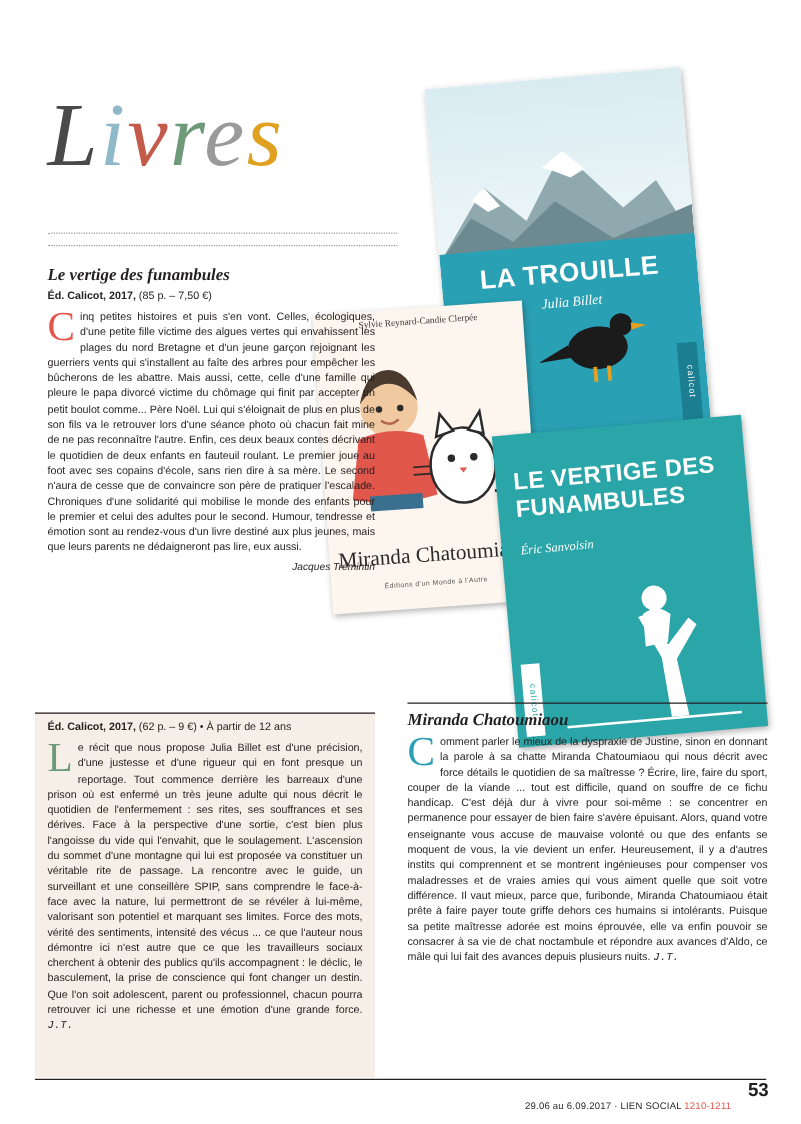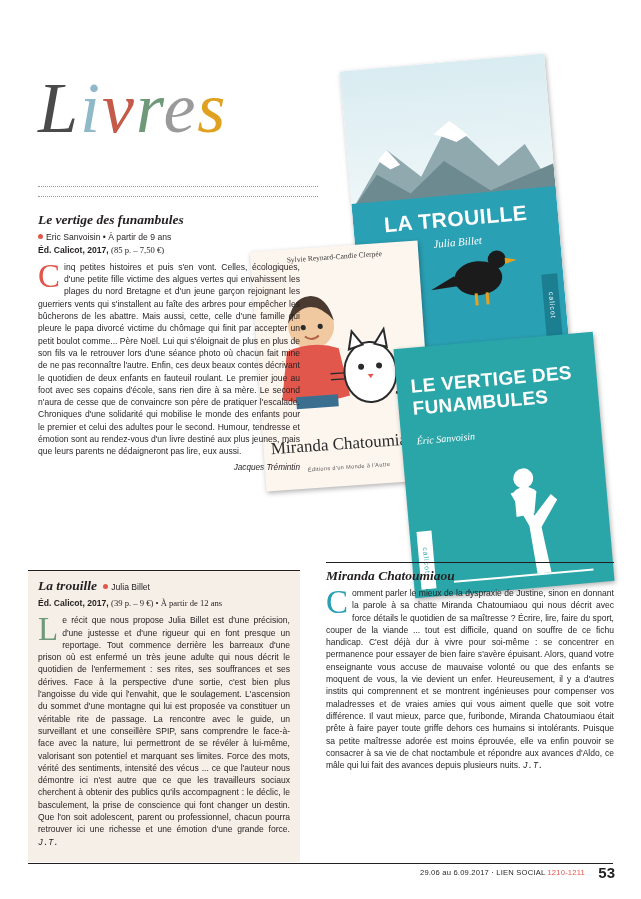--- a/index.html
+++ b/index.html
@@ -205,21 +205,21 @@
     border-radius: 50%;
     background: #e2574c;
     margin-right: 3px;
     vertical-align: 1px;
   }
   .pubinfo {
     font-size: 8.6px;
     font-weight: bold;
     margin: 0 0 6px 0;
   }
-  .pubinfo .light { font-weight: normal; font-family: Liberation Serif, serif; }
+  .pubinfo .light { font-weight: normal; }
 
   .body-text {
     font-size: 8.55px;
     line-height: 1.44;
     text-align: justify;
     color: #231f20;
     hyphens: auto;
   }
   .dropcap {
     float: left;
@@ -285,21 +285,21 @@
   }
   .footer-rule {
     position: absolute;
     left: 28px; right: 28px;
     top: 0;
     border-top: 1px solid #231f20;
   }
   .footer-text {
     position: absolute;
     right: 56px;
-    top: 5px;
+    top: 17px;
     font-size: 7.6px;
     letter-spacing: 0.2px;
   }
   .footer-text .red { color: #e2574c; }
   .folio {
     position: absolute;
     right: 26px;
     top: 1px;
     font-size: 15px;
     font-weight: bold;
@@ -371,45 +371,38 @@
     <path d="M124 236 l-4 -48 l-16 -34 l8 -2 l14 26 l18 -20 l6 6 l-18 26 l6 46 z" fill="#ffffff"></path>
     <circle cx="118" cy="140" r="10" fill="#ffffff"></circle>
     <path d="M108 152 q12 -8 22 2 l-4 22 l-18 2 z" fill="#ffffff"></path>
     <rect x="40" y="236" width="140" height="2" fill="#ffffff"></rect>
   </svg>
   <div class="ve-spine">calicot</div>
 </div>
 
 <div class="article art-vertige">
   <h2 class="art-title">Le vertige des funambules</h2>
-  <p class="byline">
-    <span class="bullet"></span><span>Eric Sanvoisin</span> • <span>À partir de 9 ans</span>
-  </p>
   <p class="pubinfo">
     <span>Éd. Calicot, 2017,</span>
     <span class="light">(85 p. – 7,50 €)</span>
   </p>
   <div class="body-text">
     <span class="dropcap">C</span><span>inq petites histoires et puis s'en vont. Celles, écologiques, d'une petite fille victime des algues vertes qui envahissent les plages du nord Bretagne et d'un jeune garçon rejoignant les guerriers vents qui s'installent au faîte des arbres pour empêcher les bûcherons de les abattre. Mais aussi, cette, celle d'une famille qui pleure le papa divorcé victime du chômage qui finit par accepter un petit boulot comme... Père Noël. Lui qui s'éloignait de plus en plus de son fils va le retrouver lors d'une séance photo où chacun fait mine de ne pas reconnaître l'autre. Enfin, ces deux beaux contes décrivant le quotidien de deux enfants en fauteuil roulant. Le premier joue au foot avec ses copains d'école, sans rien dire à sa mère. Le second n'aura de cesse que de convaincre son père de pratiquer l'escalade. Chroniques d'une solidarité qui mobilise le monde des enfants pour le premier et celui des adultes pour le second. Humour, tendresse et émotion sont au rendez-vous d'un livre destiné aux plus jeunes, mais que leurs parents ne dédaigneront pas lire, eux aussi.</span>
   </div>
   <p class="signature">Jacques Trémintin</p>
 </div>
 
 <div class="tint-left"></div>
 <div class="rule rule-left"></div>
 <div class="rule rule-right"></div>
 
 <div class="article art-trouille">
-  <p class="byline" style="margin-bottom:2px;">
-    <span class="art-title-inline">La trouille</span>
-    <span class="bullet" style="margin-left:4px;"></span><span>Julia Billet</span>
-  </p>
   <p class="pubinfo">
     <span>Éd. Calicot, 2017,</span>
-    <span class="light">(39 p. – 9 €) • À partir de 12 ans</span>
+    <span class="light">(62 p. – 9 €) • À partir de 12 ans</span>
   </p>
   <div class="body-text">
     <span class="dropcap green">L</span><span>e récit que nous propose Julia Billet est d'une précision, d'une justesse et d'une rigueur qui en font presque un reportage. Tout commence derrière les barreaux d'une prison où est enfermé un très jeune adulte qui nous décrit le quotidien de l'enfermement : ses rites, ses souffrances et ses dérives. Face à la perspective d'une sortie, c'est bien plus l'angoisse du vide qui l'envahit, que le soulagement. L'ascension du sommet d'une montagne qui lui est proposée va constituer un véritable rite de passage. La rencontre avec le guide, un surveillant et une conseillère SPIP, sans comprendre le face-à-face avec la nature, lui permettront de se révéler à lui-même, valorisant son potentiel et marquant ses limites. Force des mots, vérité des sentiments, intensité des vécus ... ce que l'auteur nous démontre ici n'est autre que ce que les travailleurs sociaux cherchent à obtenir des publics qu'ils accompagnent : le déclic, le basculement, la prise de conscience qui font changer un destin. Que l'on soit adolescent, parent ou professionnel, chacun pourra retrouver ici une richesse et une émotion d'une grande force.</span>
     <span class="sig-inline">J.T.</span>
   </div>
 </div>
 
 <div class="article art-miranda">
   <h2 class="art-title">Miranda Chatoumiaou</h2>
   <div class="body-text">

